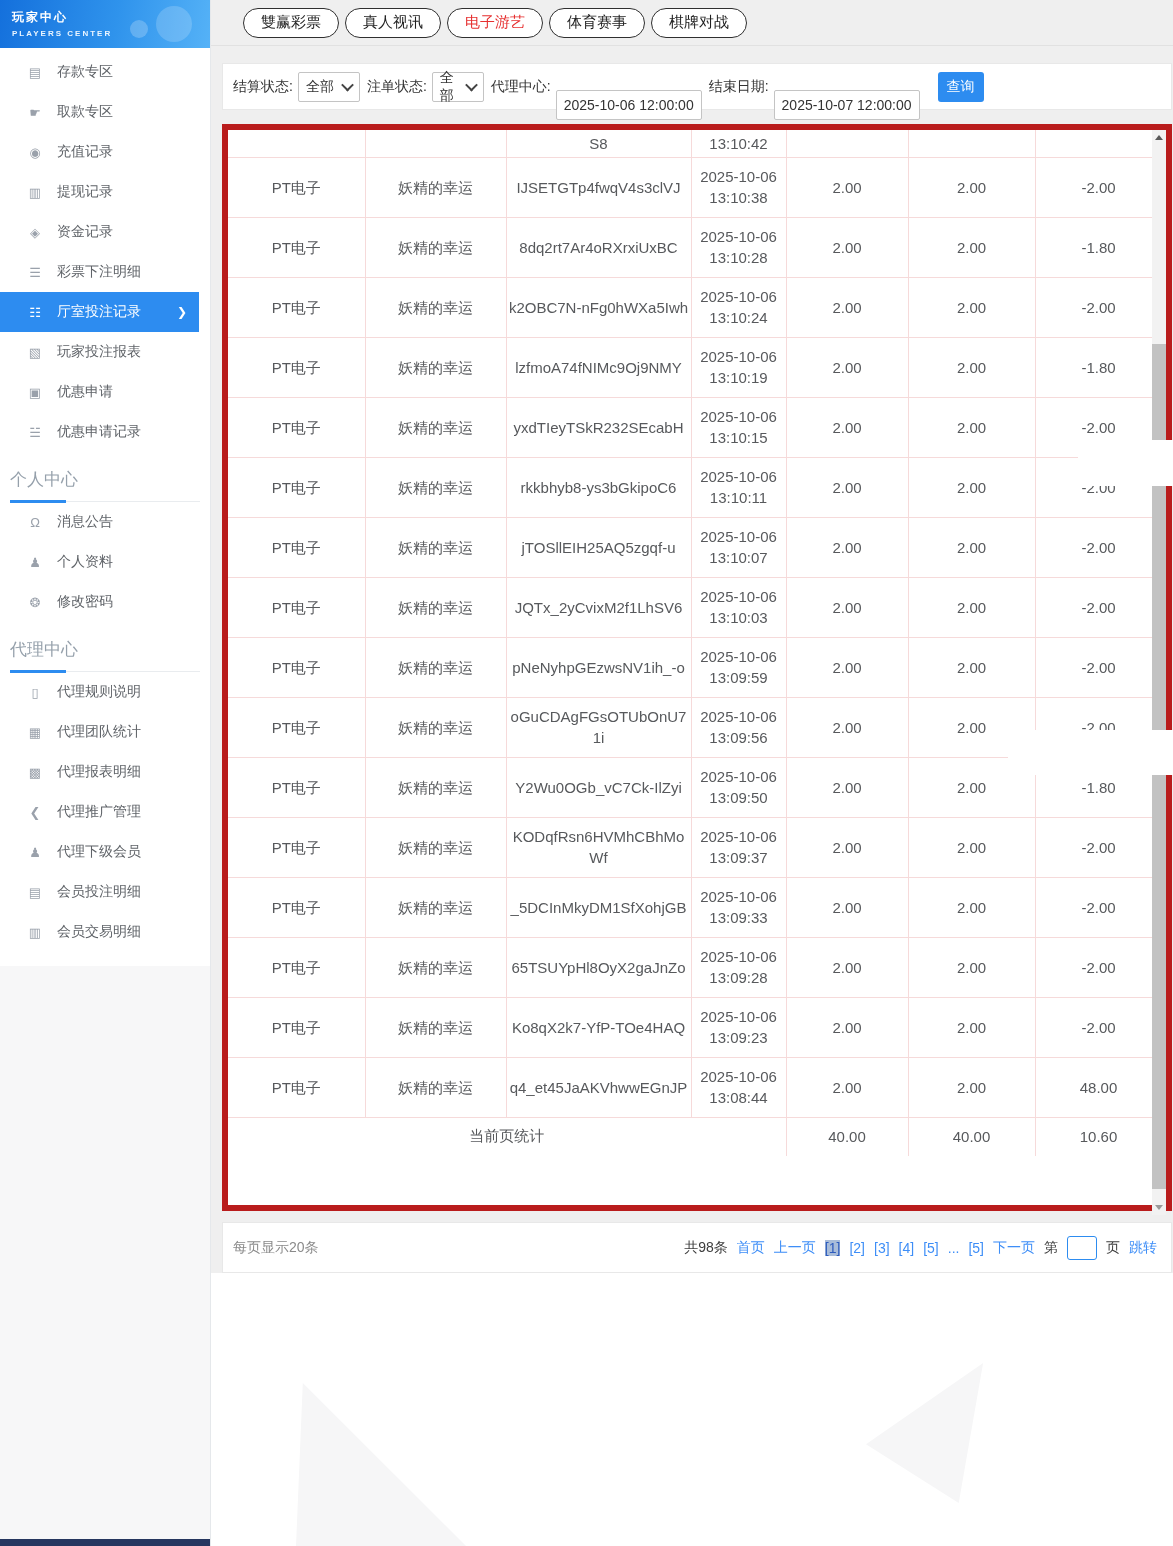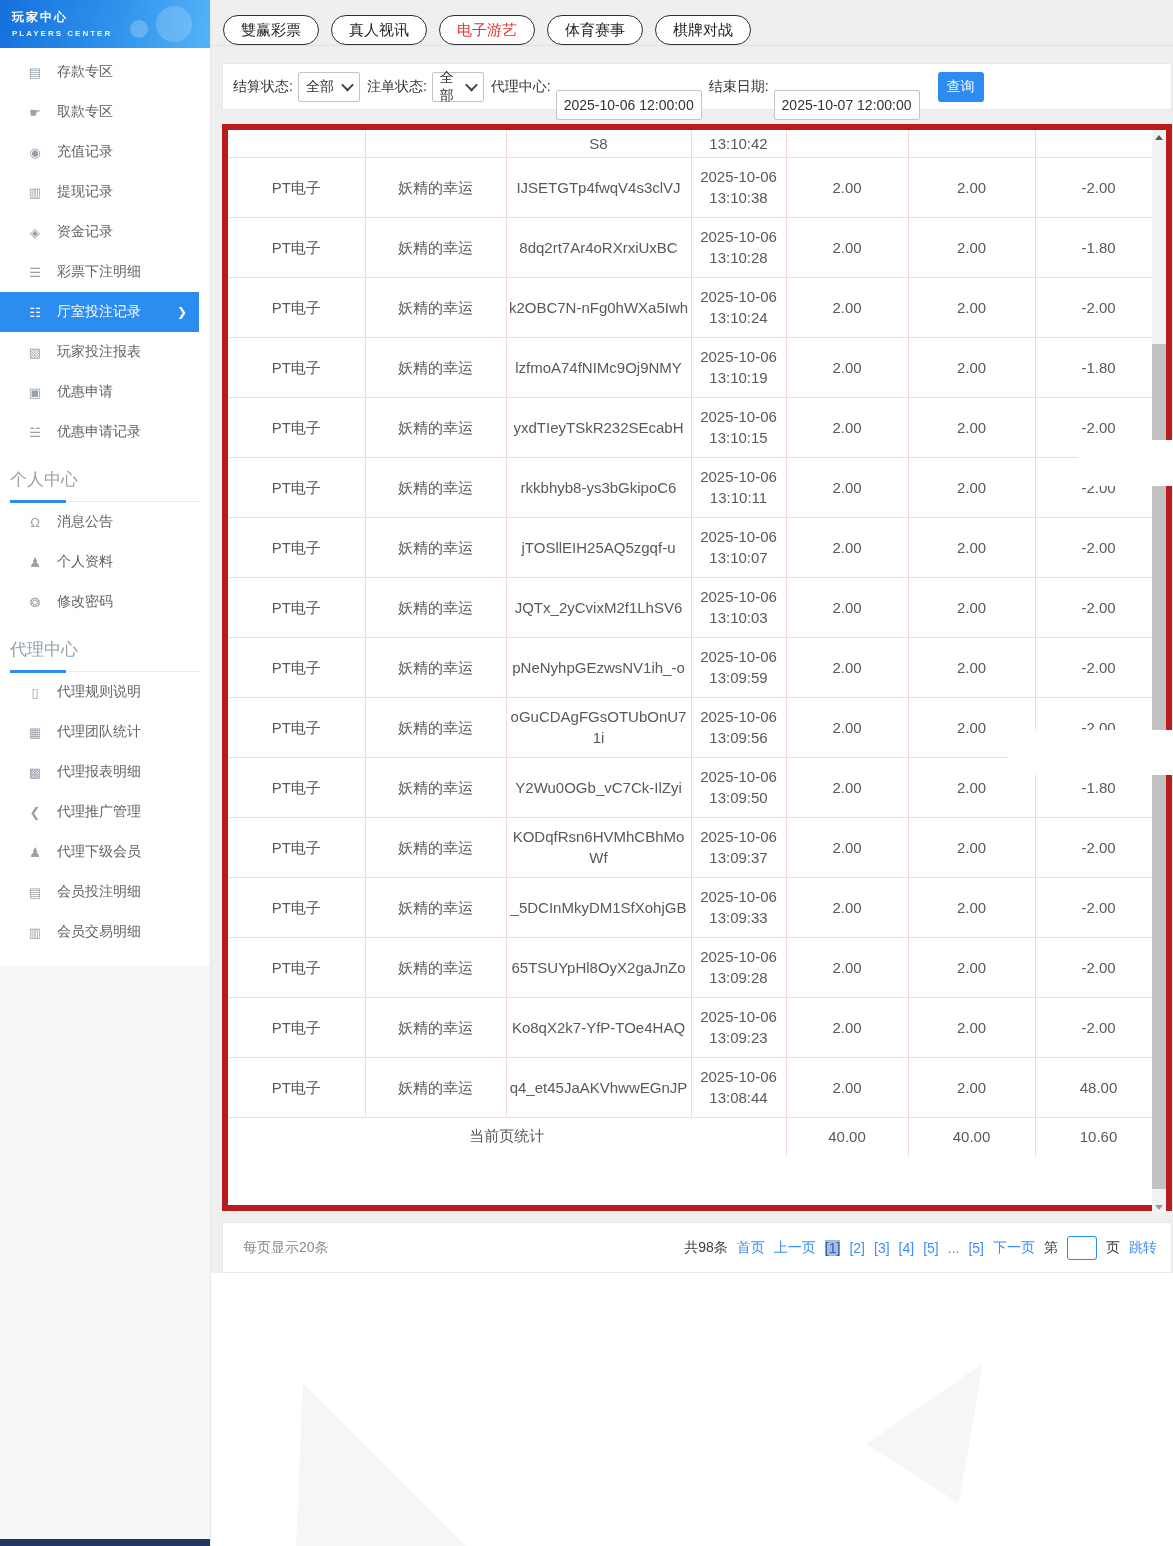--- a/index.html
+++ b/index.html
@@ -18,21 +18,21 @@
   .side-sec::after{content:"";position:absolute;left:0;bottom:-2px;width:56px;height:3px;background:#2d8cf0;}
   .side-item{height:40px;display:flex;align-items:center;padding:0 12px 0 27px;margin-right:11px;font-size:14px;color:#5f6368;cursor:pointer;}
   .side-ico{width:16px;font-size:13px;color:#9aa1ab;margin-right:14px;text-align:center;flex:none;}
   .side-item.active{background:#2d8cf0;color:#fff;}
   .side-item.active .side-ico{color:#fff;}
   .side-arrow{margin-left:auto;color:#fff;font-size:12px;}
   .side-strip{position:absolute;left:0;bottom:0;width:100%;height:7px;background:#26365f;}
 
   
   .main{position:absolute;left:211px;top:0;width:962px;height:1546px;background:#efefef;}
-  .tabbar{height:46px;display:flex;align-items:flex-end;gap:12px;padding-left:12px;border-bottom:1px solid #e1e1e1;box-sizing:border-box;}
+  .tabbar{height:46px;display:flex;align-items:center;gap:6px;padding-left:32px;border-bottom:1px solid #e1e1e1;box-sizing:border-box;}
   .tab{height:30px;min-width:96px;padding:0 16px;border:1.5px solid #2f2f2f;border-radius:17px;background:#fff;display:flex;align-items:center;justify-content:center;font-size:15px;color:#1f1f1f;box-sizing:border-box;cursor:pointer;white-space:nowrap;}
   .tab.active{color:#e63030;}
 
   .filter-panel{position:absolute;left:11px;top:63px;width:950px;height:47px;background:#fff;border:1px solid #e8e8e8;box-sizing:border-box;display:flex;align-items:center;padding-left:10px;font-size:14px;color:#333;}
   .f-label{margin:0 5px 0 7px;white-space:nowrap;}
   .f-label:first-child{margin-left:0;text-align:right;}
   .f-select{display:inline-flex;align-items:center;justify-content:space-between;height:30px;border:1px solid #c4c4c4;border-radius:2px;background:#fff;padding:0 7px;box-sizing:border-box;cursor:pointer;color:#333;}
   .sel-wide{width:62px;}
   .sel-narrow{width:52px;}
   .caret{width:7px;height:7px;border-right:2px solid #444;border-bottom:2px solid #444;transform:rotate(45deg) translate(-1px,-1px);flex:none;}
@@ -57,21 +57,21 @@
   .tri-up{width:0;height:0;border-left:4px solid transparent;border-right:4px solid transparent;border-bottom:5px solid #5a5a5a;margin:5px auto;}
   .tri-down{width:0;height:0;border-left:4px solid transparent;border-right:4px solid transparent;border-top:5px solid #9a9a9a;margin:6px auto;}
   .vs-thumb{position:absolute;left:0;top:214px;width:14px;height:845px;background:#c2c2c2;cursor:pointer;}
 
   .patch{position:absolute;background:#fff;}
   .patch1{left:1078px;top:440px;width:95px;height:46px;}
   .patch2{left:1008px;top:730px;width:165px;height:45px;}
 
   
   .pagination-panel{position:absolute;left:11px;top:1222px;width:950px;height:51px;background:#fff;border:1px solid #e8e8e8;box-sizing:border-box;display:flex;align-items:center;}
-  .pg-left{margin-left:20px;color:#8a8a8a;font-size:14px;}
+  .pg-left{margin-left:10px;color:#8a8a8a;font-size:14px;}
   .pg-right{margin-left:auto;margin-right:14px;display:flex;align-items:center;gap:9px;font-size:14px;color:#3c3c3c;}
   .pg-link{color:#3e8ef7;cursor:pointer;white-space:nowrap;}
   .pg-link.current{background:#a8bcd9;color:#2d5bbd;}
   .pg-jump-input{width:30px;height:24px;border:1px solid #2d8cf0;border-radius:3px;box-sizing:border-box;font-family:inherit;}
   .pg-go{color:#3e8ef7;cursor:pointer;}
 
   
   .deco{position:absolute;left:0;top:1273px;width:962px;height:273px;background:#fff;overflow:hidden;}
   .tri1{position:absolute;left:85px;top:110px;width:170px;height:163px;background:#f6f6f7;clip-path:polygon(4% 0,100% 100%,0 100%);}
   .tri2{position:absolute;left:655px;top:90px;width:122px;height:140px;background:#f6f6f7;clip-path:polygon(96% 0,0 58%,76% 100%);}

